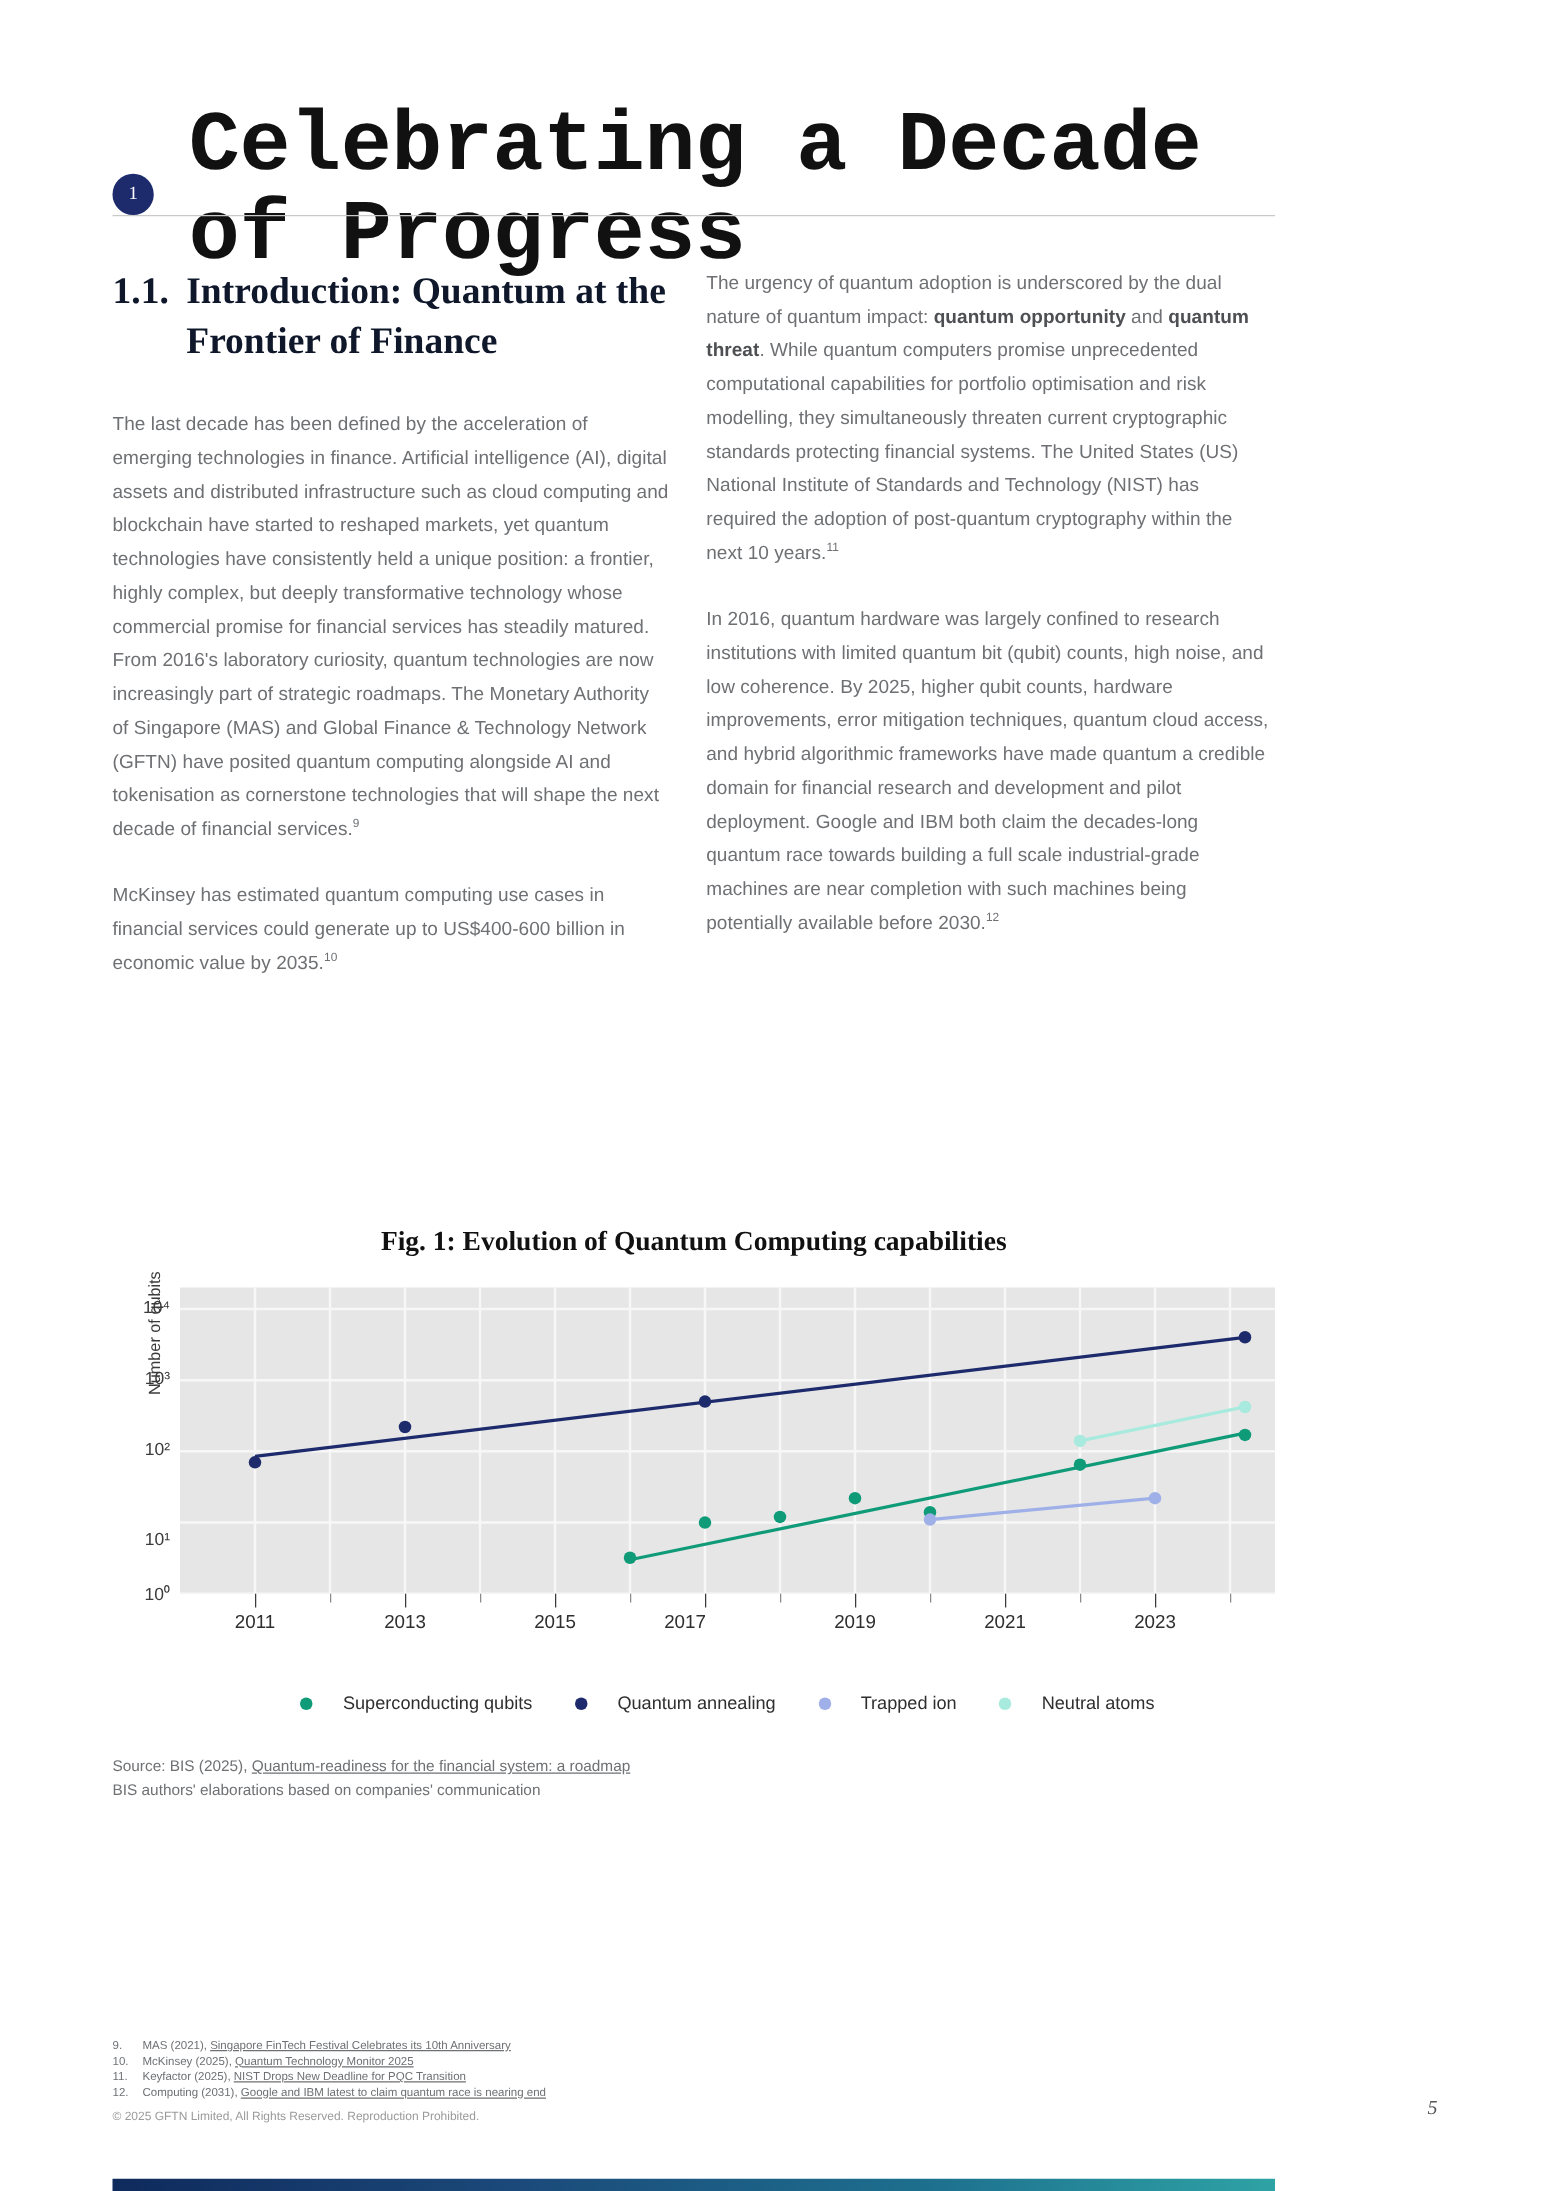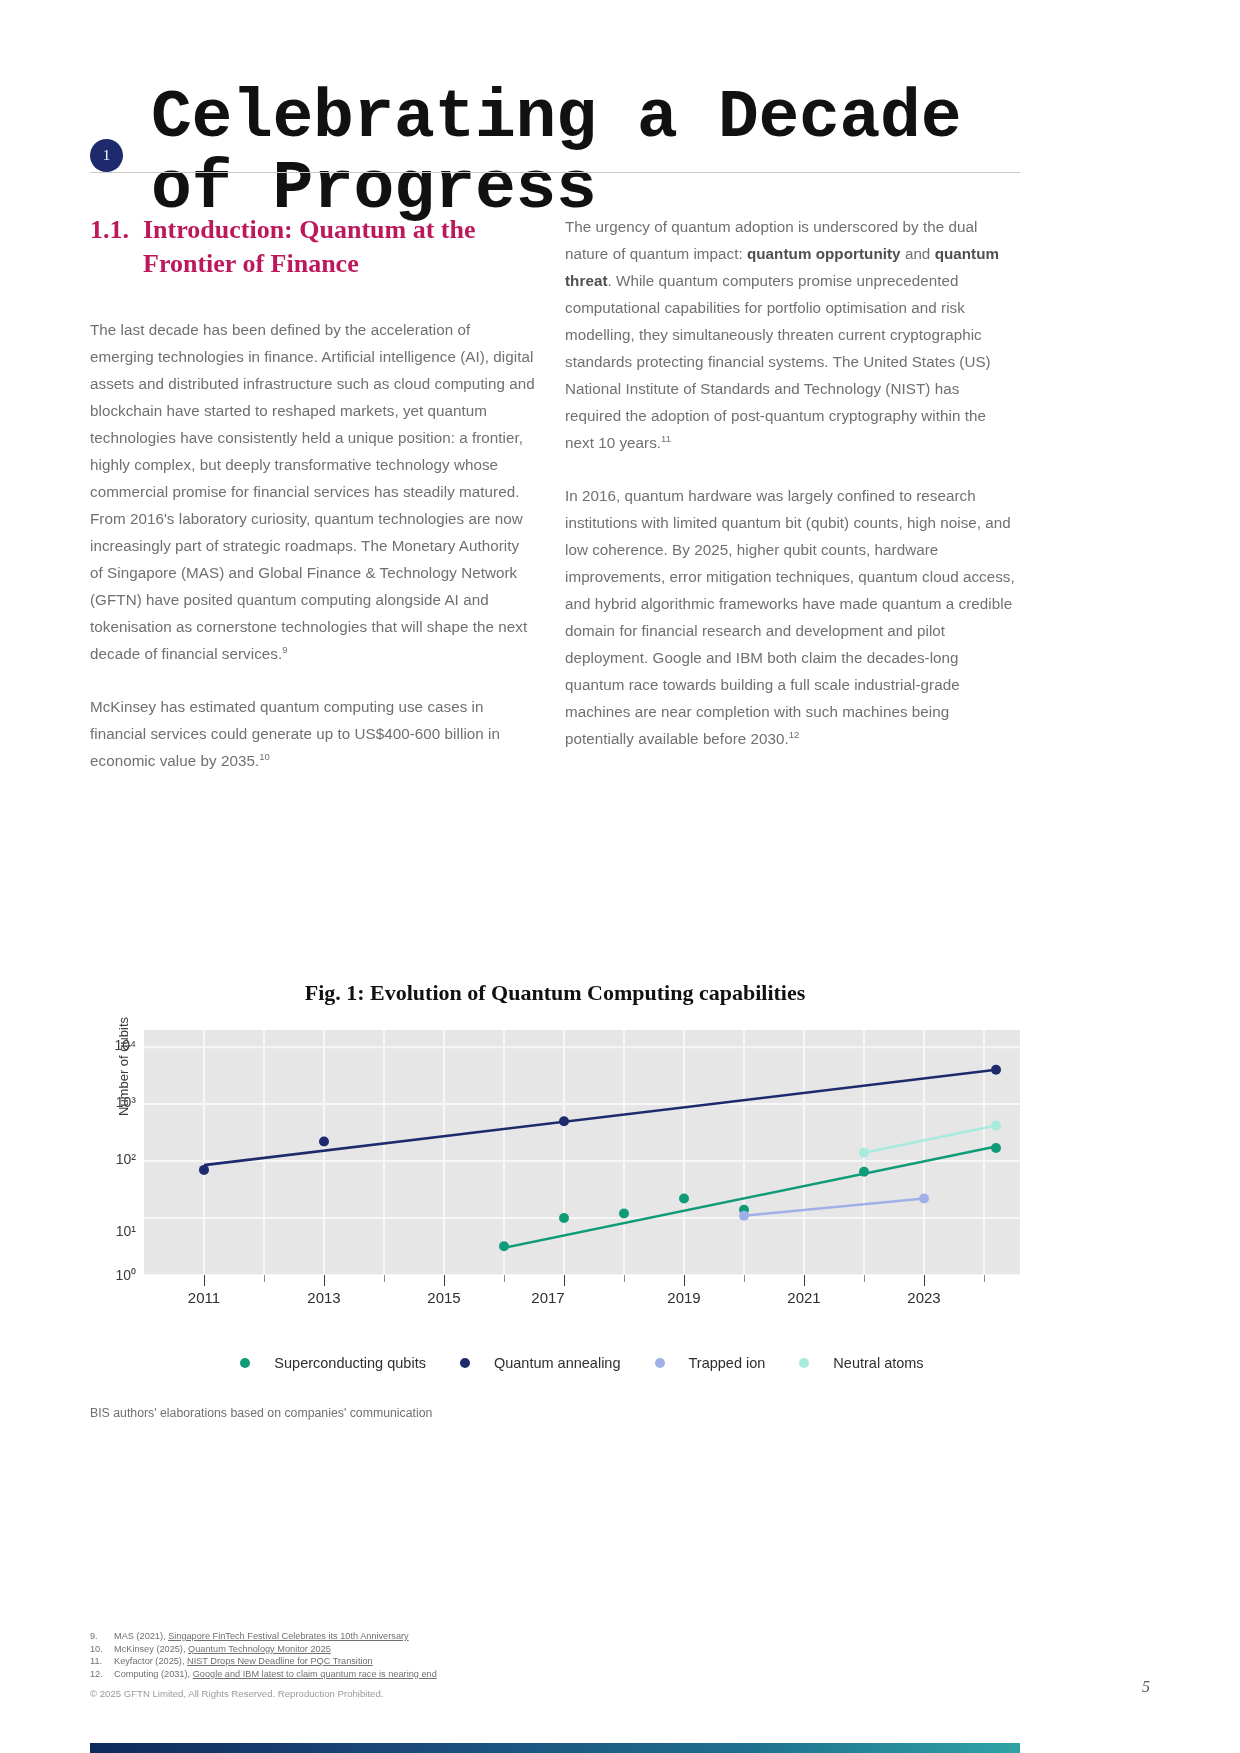--- a/index.html
+++ b/index.html
@@ -62,22 +62,22 @@
     width: 445px;
   }
   .col-right {
     position: absolute;
     left: 565px; top: 213px;
     width: 452px;
   }
   .section-heading {
     font-family: "Liberation Serif", serif;
     font-weight: bold;
-    font-size: 26px;
-    color: #be185d;
+    font-size: 30px;
+    color: #0f172a;
     line-height: 1.32;
     display: flex;
     gap: 14px;
     margin: 0 0 34px 0;
   }
   .section-num { flex: 0 0 auto; }
   .section-name { flex: 1 1 auto; }
   p.body {
     font-size: 15.2px;
     line-height: 27px;
@@ -319,20 +319,21 @@
           <span>Trapped ion</span>
         </div>
         <div class="legend-item">
           <span class="legend-dot" style="background: rgb(168, 234, 221);"></span>
           <span>Neutral atoms</span>
         </div>
       </div>
   </div>
 
   <div class="source">
+    <div><span>Source: BIS (2025), </span><u>Quantum-readiness for the financial system: a roadmap</u></div>
     <div>BIS authors' elaborations based on companies' communication</div>
   </div>
 
   <div class="footnotes" id="footnotes">
       <div class="fn-row">
         <span class="fn-num">9.</span>
         <span class="fn-text"><span>MAS (2021), </span><u>Singapore FinTech Festival Celebrates its 10th Anniversary</u></span>
       </div>
       <div class="fn-row">
         <span class="fn-num">10.</span>

